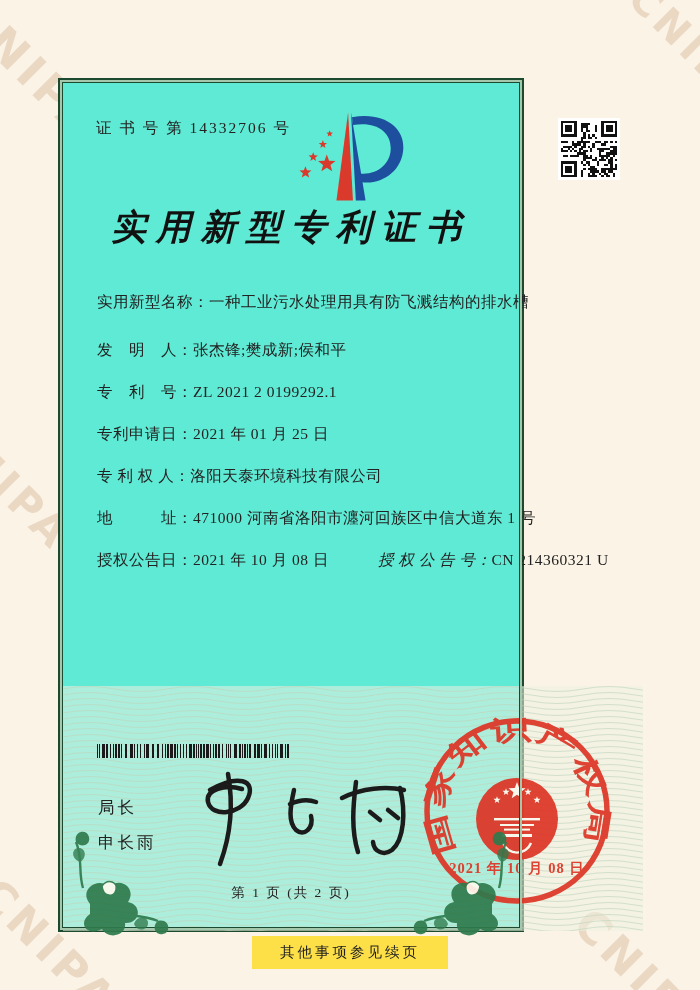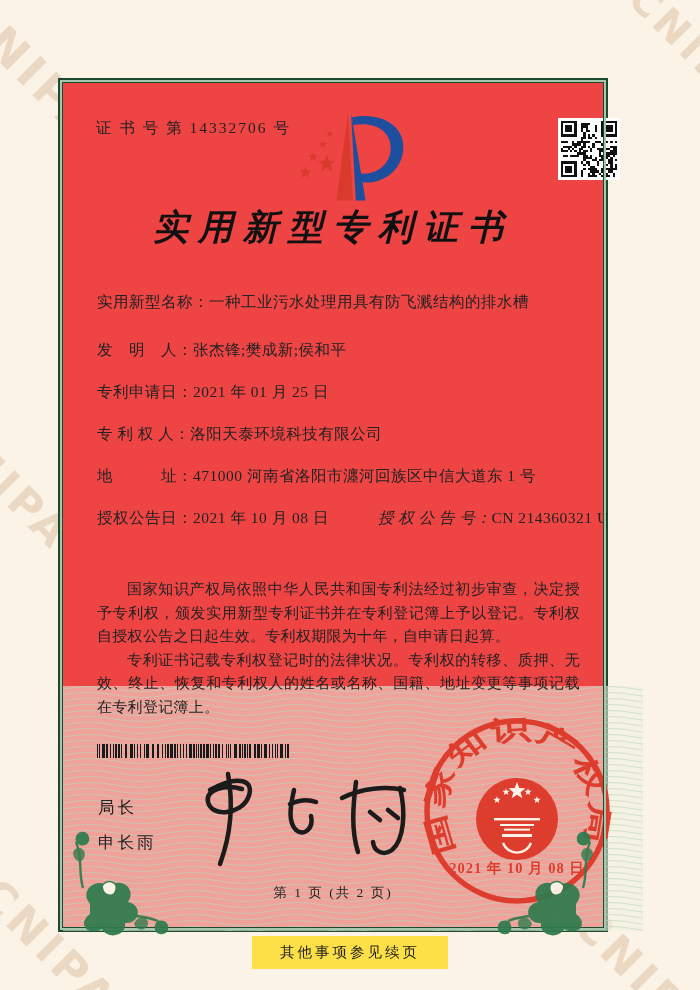--- a/index.html
+++ b/index.html
@@ -7,22 +7,22 @@
     position:relative; width:700px; height:990px;
     background:#faf3e6; overflow:hidden;
     font-family:"Liberation Serif","DejaVu Serif",serif; color:#222;
   }
   .watermark {
     position:absolute; font-family:"DejaVu Sans","Liberation Sans",sans-serif;
     font-weight:bold; color:rgba(205,170,133,0.36); letter-spacing:5px;
     transform:rotate(45deg); transform-origin:left top; pointer-events:none; white-space:nowrap;
   }
   .frame {
-    position:absolute; left:58px; top:78px; width:550px; height:854px;
-    border:2px solid #1c4a31; background:#ef4444; box-sizing:border-box;
+    position:absolute; left:58px; top:78px; width:466px; height:854px;
+    border:2px solid #1c4a31; background:#5eead4; box-sizing:border-box;
   }
   .frame::before { content:""; position:absolute; inset:0; border:2px solid #a5c7ab; pointer-events:none; z-index:5; }
   .frame::after  { content:""; position:absolute; inset:2px; border:1px solid #1c4a31; pointer-events:none; z-index:5; }
 
   .cert-no { position:absolute; left:36px; top:38px; font-size:15.5px; letter-spacing:2px; }
   .logo { position:absolute; left:228px; top:26px; width:126px; height:102px; }
   .qr   { position:absolute; left:498px; top:38px; width:56px; height:56px; background:#fff; padding:3px; }
 
   .cert-title {
     position:absolute; left:0; right:0; top:124px; text-align:center;
@@ -345,37 +345,36 @@
     <div class="cert-title">实用新型专利证书</div>
 
     <div class="fields">
       <div class="field-row first">
         <span>实用新型名称：</span><span>一种工业污水处理用具有防飞溅结构的排水槽</span>
       </div>
       <div class="field-row">
         <span>发　明　人：</span><span>张杰锋;樊成新;侯和平</span>
       </div>
       <div class="field-row">
+        <span>专　利　号：</span><span>ZL 2021 2 0199292.1</span>
+      </div>
+      <div class="field-row">
         <span>专利申请日：</span><span>2021 年 01 月 25 日</span>
       </div>
       <div class="field-row">
         <span>专 利 权 人：</span><span>洛阳天泰环境科技有限公司</span>
       </div>
       <div class="field-row">
         <span>地　　　址：</span><span>471000 河南省洛阳市瀍河回族区中信大道东 1 号</span>
       </div>
       <div class="field-row">
         <span>授权公告日：</span><span>2021 年 10 月 08 日</span><span class="pair2">授 权 公 告 号：</span><span>CN 214360321 U</span>
       </div>
     </div>
 
-    <div class="paragraphs">
-      <p>国家知识产权局依照中华人民共和国专利法经过初步审查，决定授予专利权，颁发实用新型专利证书并在专利登记簿上予以登记。专利权自授权公告之日起生效。专利权期限为十年，自申请日起算。</p>
-      <p>专利证书记载专利权登记时的法律状况。专利权的转移、质押、无效、终止、恢复和专利权人的姓名或名称、国籍、地址变更等事项记载在专利登记簿上。</p>
-    </div>
 
     <svg class="barcode" viewBox="0 0 196 14" preserveAspectRatio="none" shape-rendering="crispEdges">
       <g id="barcode-bars" fill="#1a1a1a">
           <rect x="0" y="0" width="1" height="14"></rect>
           <rect x="2" y="0" width="1" height="14"></rect>
           <rect x="5" y="0" width="3" height="14"></rect>
           <rect x="9" y="0" width="2" height="14"></rect>
           <rect x="13" y="0" width="1" height="14"></rect>
           <rect x="16" y="0" width="1" height="14"></rect>
           <rect x="18" y="0" width="2" height="14"></rect>

